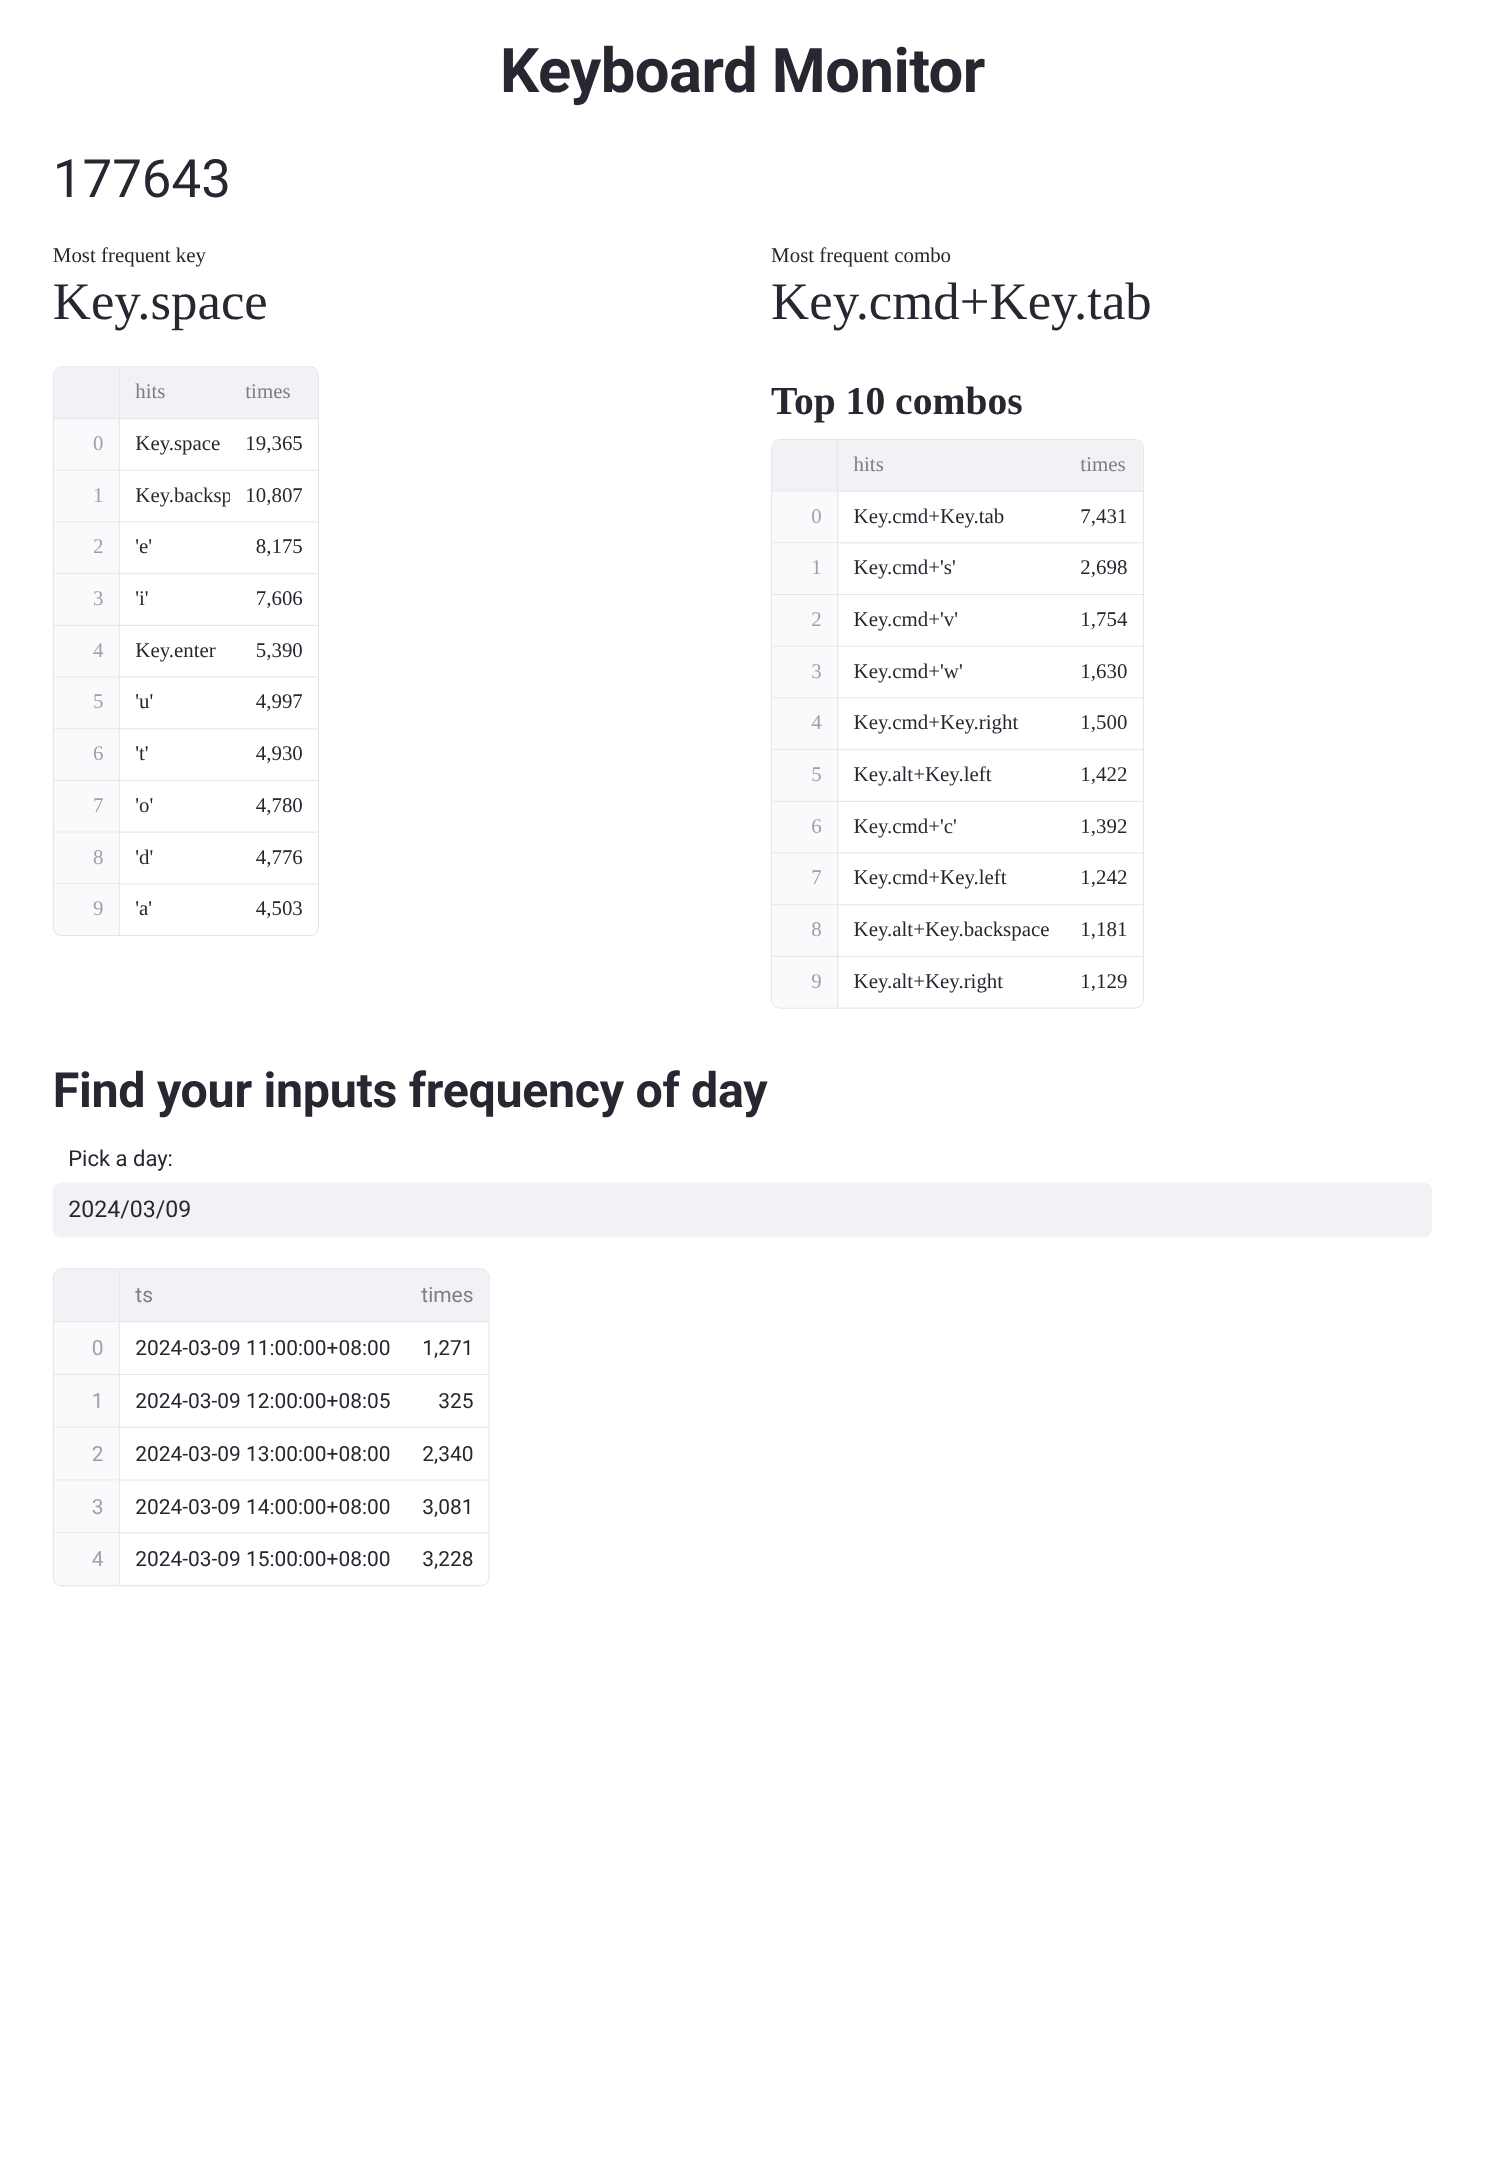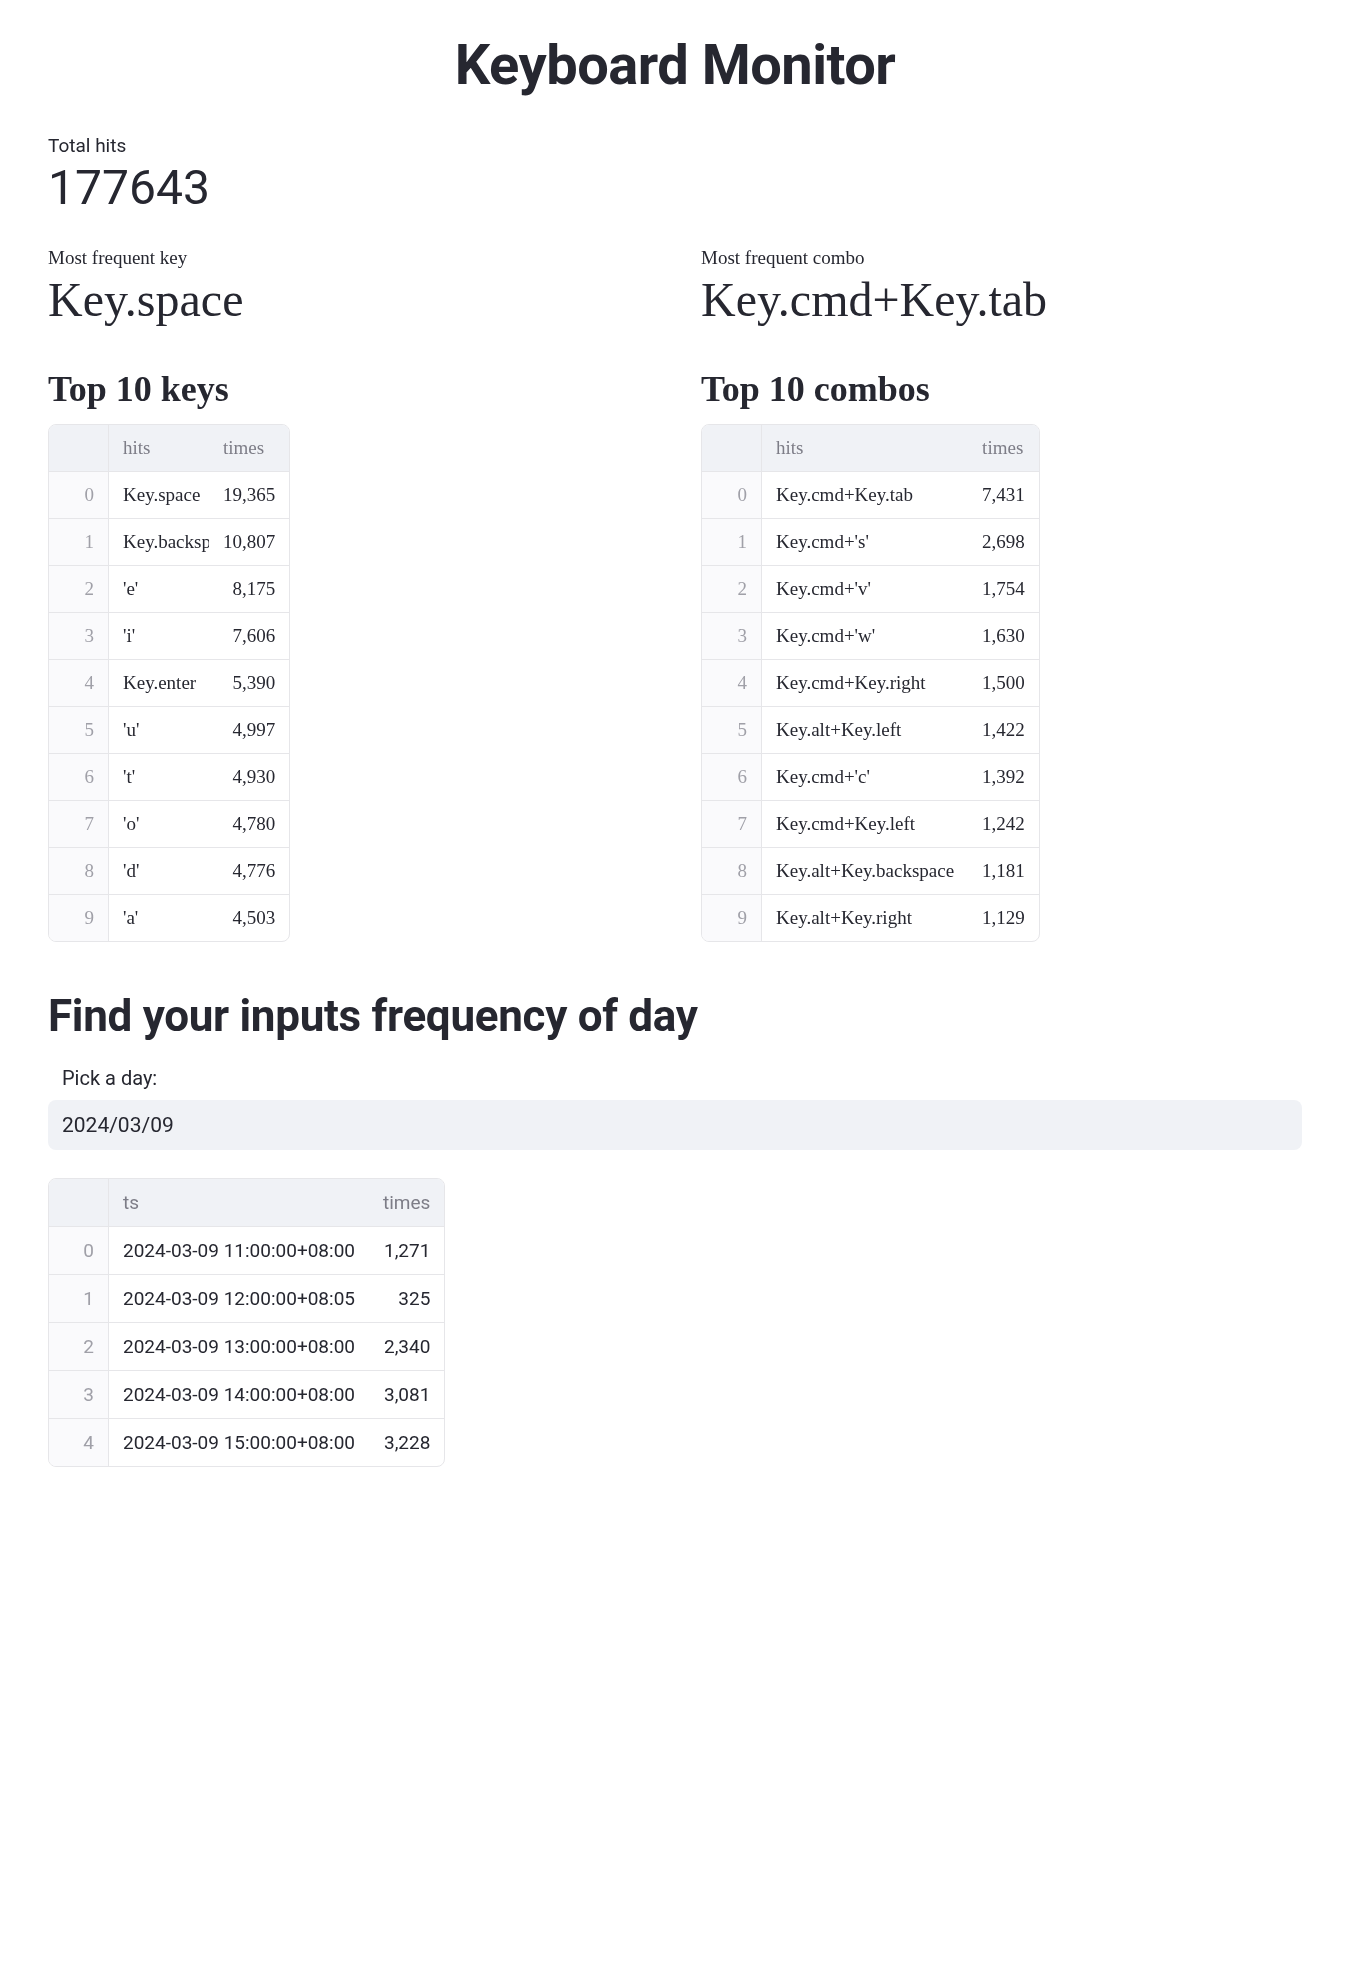--- a/index.html
+++ b/index.html
@@ -124,42 +124,40 @@
     }
   </style>
 </head>
 <body>
 
 
 
 <h1>Keyboard Monitor</h1>
 
 <div class="metric-block">
-  <div class="metric-label">Total hits</div>
   <div class="metric-value">177643</div>
 </div>
 
 <div class="two-col">
   <div class="col">
     <div class="metric-block">
       <div class="metric-label">Most frequent key</div>
       <div class="metric-value">Key.space</div>
     </div>
   </div>
   <div class="col">
     <div class="metric-block">
       <div class="metric-label">Most frequent combo</div>
       <div class="metric-value">Key.cmd+Key.tab</div>
     </div>
   </div>
 </div>
 
 <div class="two-col">
   <div class="col">
-    <h2>Top 10 keys</h2>
     <table class="keys-table">
       <thead>
         <tr>
           <th></th>
           <th>hits</th>
           <th>times</th>
         </tr>
       </thead>
       <tbody id="keys-body">
           <tr>

